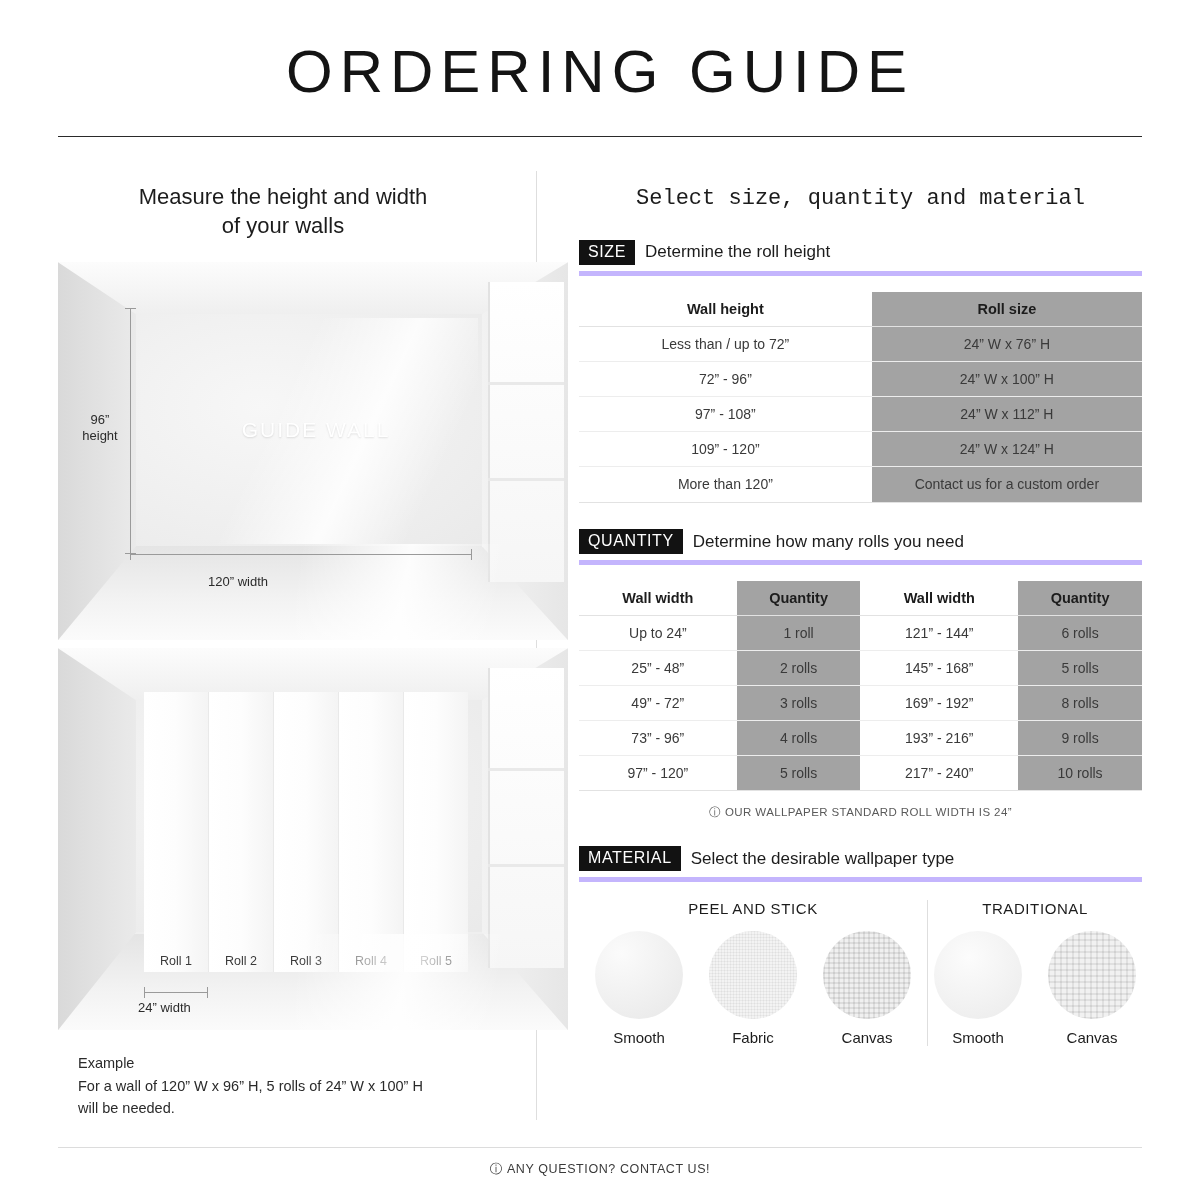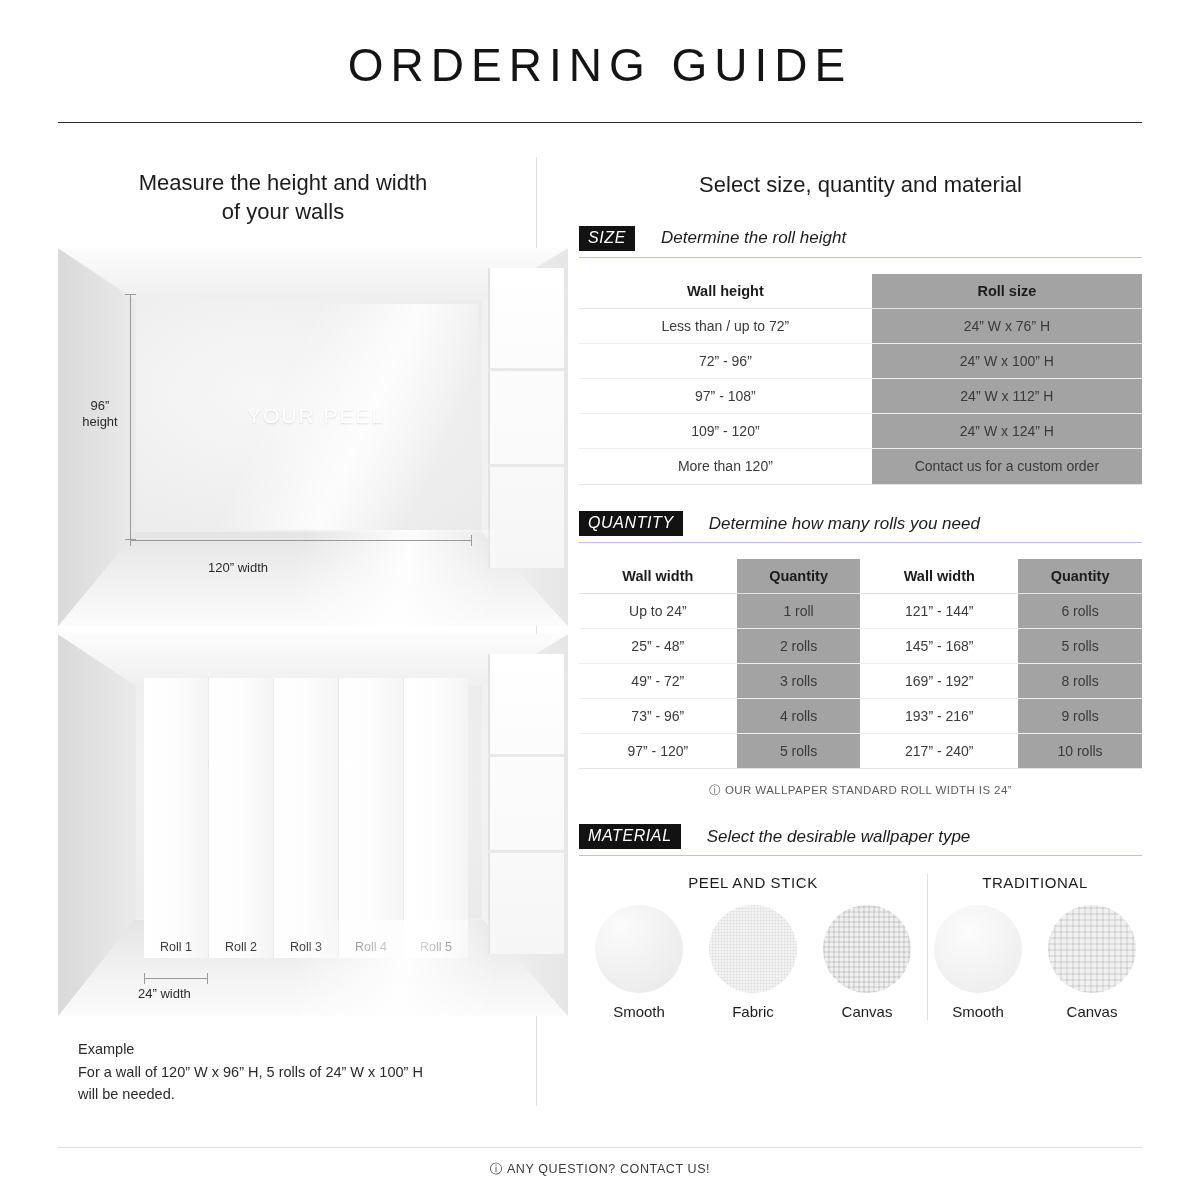--- a/index.html
+++ b/index.html
@@ -11,21 +11,21 @@
     font-family: "Liberation Sans", sans-serif;
     color: #1a1a1a;
     overflow: hidden;
   }
 
   .page { position: relative; width: 1200px; height: 1200px; }
 
   
   .title {
     text-align: center;
-    font-size: 46px;
+    font-size: 60px;
     letter-spacing: 7px;
     font-weight: 300;
     color: #141414;
     padding-top: 42px;
     line-height: 1;
   }
   .title-rule {
     margin: 34px 58px 0 58px;
     height: 1px;
     background: #2a2a2a;
@@ -41,21 +41,21 @@
   .col-right { flex: 1; padding-left: 42px; }
 
   .col-heading {
     text-align: center;
     font-weight: 300;
     font-size: 22px;
     color: #1c1c1c;
     line-height: 1.3;
   }
   .col-heading-left { margin-top: 12px; }
-  .col-heading-right { margin-top: 14px; }
+  .col-heading-right { margin-top: 14px; font-family: Liberation Mono, monospace; }
 
   
   .room {
     position: relative;
     margin-top: 22px;
     width: 510px;
     height: 378px;
     overflow: hidden;
     background: #efefef;
   }
@@ -159,22 +159,22 @@
     font-size: 14.5px;
     line-height: 1.55;
     color: #2a2a2a;
     font-weight: 300;
   }
   .example .ex-title { display: block; }
 
   
   .section { margin-top: 26px; }
   .sec-head {
-    display: flex; align-items: center; gap: 26px;
-    border-bottom: 1px solid #c4b5fd; padding-bottom: 6px; font-style: italic;
+    display: flex; align-items: center; gap: 10px;
+    border-bottom: 5px solid #c4b5fd; padding-bottom: 6px;
   }
   .chip {
     background: #121212; color: #fff; font-size: 16px; letter-spacing: .6px;
     padding: 4px 9px 5px 9px; font-weight: 400; line-height: 1;
   }
   .sec-sub { font-size: 17px; font-weight: 300; color: #1c1c1c; }
 
   table { border-collapse: collapse; width: 100%; }
   .tbl { margin-top: 16px; font-weight: 300; }
   .tbl th {
@@ -258,21 +258,21 @@
         <div class="ceil"></div>
         <div class="floor"></div>
         <div class="sidewall-l"></div>
         <div class="backwall"></div>
         <div class="sidewall-r"></div>
         <div class="window"></div>
         <div class="winbar" style="top:120px"></div>
         <div class="winbar" style="top:216px"></div>
         <div class="lightbeam"></div>
         <div class="floorbeam"></div>
-        <div class="your-wall">YOUR PEEL</div>
+        <div class="your-wall">GUIDE WALL</div>
 
         <div class="dim-v"></div>
         <div class="dim-v-label">
           <span>96”</span><br>
           <span>height</span>
         </div>
         <div class="dim-h"></div>
         <div class="dim-h-label">120” width</div>
       </div>
 

